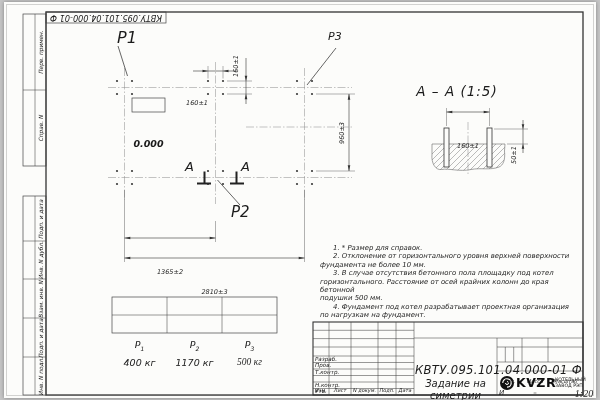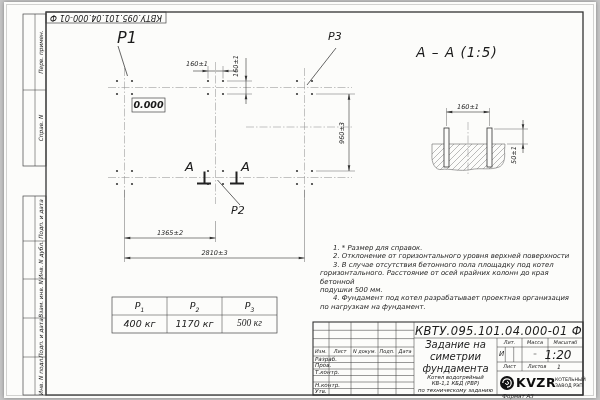--- a/index.html
+++ b/index.html
@@ -2,21 +2,21 @@
 <html><head>
 <meta charset="utf-8">
 <style>
   html,body{margin:0;padding:0;}
   .stage{position:relative;width:600px;height:400px;background:#c6c6c6;overflow:hidden;
          font-family:"DejaVu Sans",sans-serif;}
   .paper{position:absolute;left:4px;top:2px;width:592px;height:396px;background:#fcfcfa;
          box-shadow:0 0 4px rgba(0,0,0,.35);}
   svg{position:absolute;left:0;top:0;}
   .t{position:absolute;white-space:nowrap;font-style:italic;color:#1b1b1b;line-height:1.05;}
-  .c{transform:translate(-50%,-50%);}
+  .c{transform:translate(-50%,-50%);margin-top:39px;}
   .r90{transform:translate(-50%,-50%) rotate(-90deg);}
   .st{transform:translate(-50%,-50%) rotate(180deg);}
   .notes{position:absolute;left:320px;top:244px;width:264px;font-size:6.9px;line-height:8.4px;
          font-style:italic;color:#222;}
   .notes .ind{padding-left:13px;}
   .logo-txt{font-style:normal;font-weight:800;letter-spacing:.5px;color:#0d0d0d;}
   .tiny{font-style:normal;color:#222;}
   
   .f{fill:none;stroke:#333;stroke-width:1.3;}
   .tb{fill:none;stroke:#333;stroke-width:1.1;}
@@ -203,37 +203,38 @@
   <div class="t r90" style="left:41px;top:52px;font-size:5.8px;">Перв. примен.</div>
   <div class="t r90" style="left:41px;top:128px;font-size:5.8px;">Справ. N</div>
   <div class="t r90" style="left:41px;top:218.5px;font-size:5.8px;">Подп. и дата</div>
   <div class="t r90" style="left:41px;top:260px;font-size:5.8px;">Инв. N дубл.</div>
   <div class="t r90" style="left:41px;top:298.5px;font-size:5.8px;">Взам. инв. N</div>
   <div class="t r90" style="left:41px;top:337.5px;font-size:5.8px;">Подп. и дата</div>
   <div class="t r90" style="left:41px;top:376px;font-size:5.8px;">Инв. N подл.</div>
 
   <div class="t" style="left:106px;top:30px;font-size:16px;margin-left:11px;">P1</div>
   <div class="t" style="left:328px;top:31px;font-size:11px;">P3</div>
-  <div class="t" style="left:231px;top:205px;font-size:11px;">P2</div>
+  <div class="t" style="left:231px;top:205px;font-size:15px;">P2</div>
   <div class="t c" style="left:148.5px;top:105px;font-size:9.5px;font-weight:bold;">0.000</div>
   <div class="t c" style="left:197px;top:64px;font-size:6.5px;">160±1</div>
   <div class="t r90" style="left:236px;top:66px;font-size:6.5px;">160±1</div>
   <div class="t r90" style="left:342px;top:132.5px;font-size:6.5px;">960±3</div>
   <div class="t c" style="left:170px;top:232.5px;font-size:6.5px;">1365±2</div>
   <div class="t c" style="left:214.5px;top:252.5px;font-size:6.5px;">2810±3</div>
   <div class="t" style="left:185px;top:160px;font-size:13px;">А</div>
   <div class="t" style="left:241px;top:160px;font-size:13px;">А</div>
 
   <div class="t c" style="left:457px;top:52px;font-size:13.5px;letter-spacing:1px;">А – А (1:5)</div>
   <div class="t c" style="left:468px;top:106.5px;font-size:6.5px;">160±1</div>
   <div class="t r90" style="left:513.5px;top:155px;font-size:6.5px;">50±1</div>
 
   <div class="notes">
     <div class="ind">1. * Размер для справок.</div>
     <div class="ind">2. Отклонение от горизонтального уровня верхней поверхности</div>
+    <div>фундамента не более 10 мм.</div>
     <div class="ind">3. В случае отсутствия бетонного пола площадку под котел</div>
     <div>горизонтального. Расстояние от осей крайних колонн до края бетонной</div>
     <div>подушки 500 мм.</div>
     <div class="ind">4. Фундамент под котел разрабатывает проектная организация</div>
     <div>по нагрузкам на фундамент.</div>
   </div>
 
   <div class="t c" style="left:139.5px;top:306.5px;font-size:9.5px;">
     <span>P</span><sub style="font-size:6px;">1</sub>
   </div>
@@ -262,21 +263,21 @@
   <div class="t c" style="left:455.5px;top:357px;font-size:10px;">симетрии</div>
   <div class="t c" style="left:455.5px;top:369px;font-size:10px;">фундамента</div>
   <div class="t c" style="left:455.5px;top:377.5px;font-size:5.4px;">Котел водогрейный</div>
   <div class="t c" style="left:455.5px;top:384px;font-size:5.4px;">КВ-1,1 КБД (РВР)</div>
   <div class="t c" style="left:455.5px;top:390.5px;font-size:5.4px;">по техническому заданию</div>
   <div class="t c" style="left:509.5px;top:342.5px;font-size:5px;">Лит.</div>
   <div class="t c" style="left:535px;top:342.5px;font-size:5px;">Масса</div>
   <div class="t c" style="left:565.5px;top:342.5px;font-size:5px;">Масштаб</div>
   <div class="t c" style="left:501.5px;top:354.5px;font-size:7px;">И</div>
   <div class="t c" style="left:535px;top:354.5px;font-size:7px;">–</div>
-  <div class="t c" style="left:558px;top:354.5px;font-size:12px;">1:20</div>
+  <div class="t c" style="left:584px;top:354.5px;font-size:10px;font-family:Liberation Serif, serif;">1:20</div>
   <div class="t c" style="left:509.5px;top:366.5px;font-size:5px;">Лист</div>
   <div class="t c" style="left:537px;top:366.5px;font-size:5px;">Листов</div>
   <div class="t c" style="left:559px;top:366.5px;font-size:6px;">1</div>
   <div class="t logo-txt" style="left:516px;top:375.5px;font-size:12.5px;">KVZR</div>
   <div class="t tiny" style="left:555px;top:377.5px;font-size:4.7px;">КОТЕЛЬНЫЙ</div>
   <div class="t tiny" style="left:555px;top:383.5px;font-size:4.7px;">ЗАВОД РЭП</div>
   <div class="t c" style="left:518px;top:397px;font-size:5.5px;">Формат А3</div>
 </div>
 
 </body></html>

